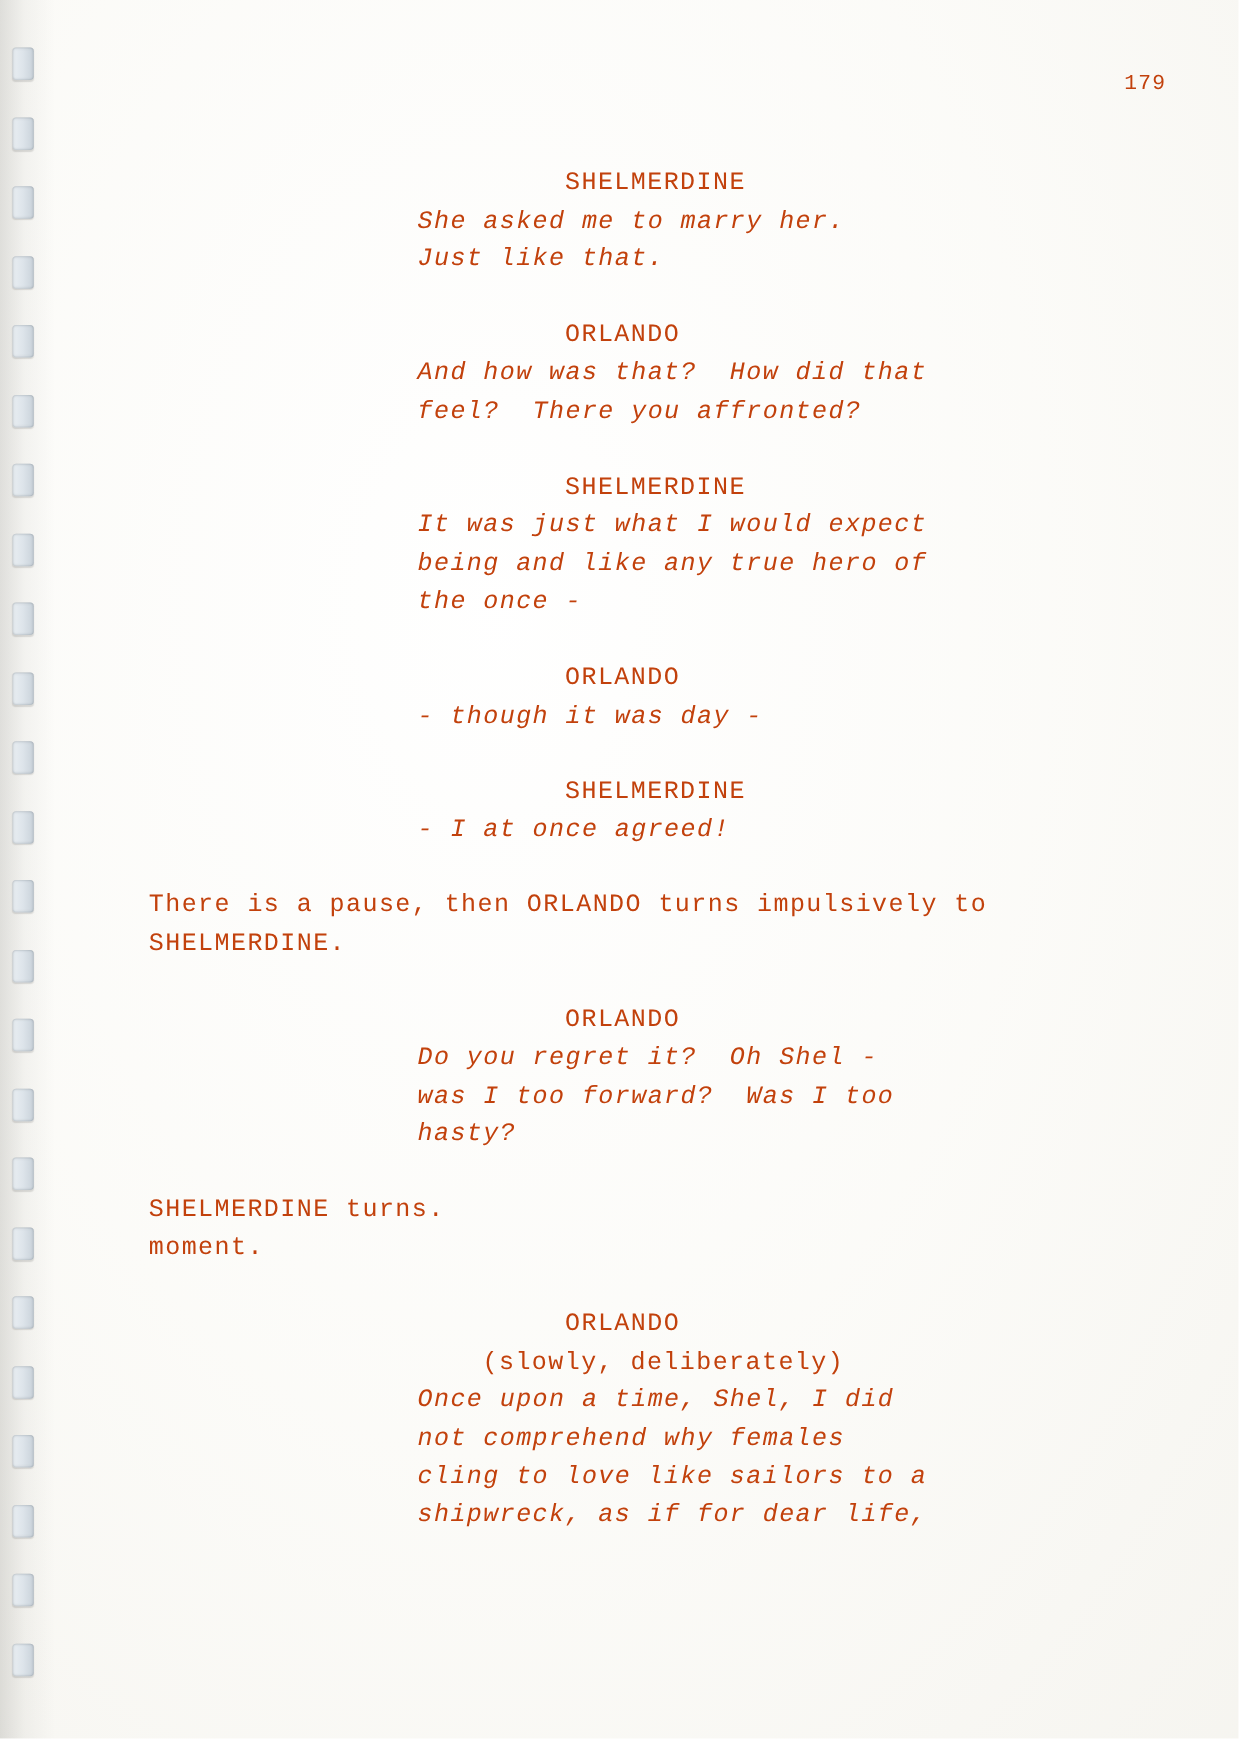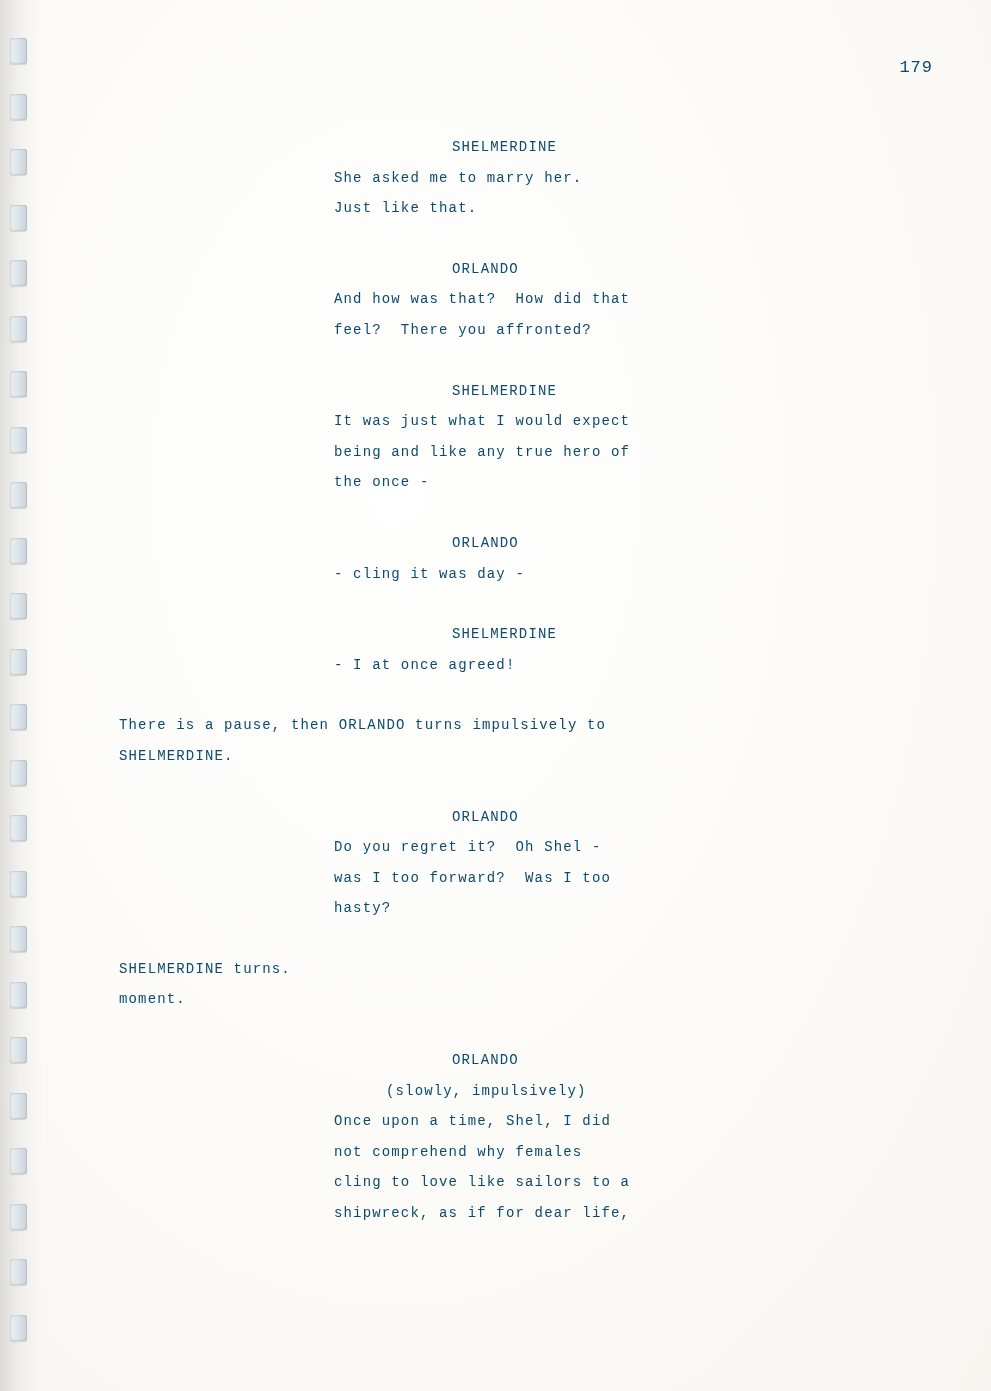--- a/index.html
+++ b/index.html
@@ -7,21 +7,21 @@
     padding: 0;
     background: #ffffff;
   }
   .page {
     position: relative;
     width: 991px;
     height: 1391px;
     background: #fdfdfb;
     overflow: hidden;
     font-family: "Liberation Mono", "DejaVu Sans Mono", monospace;
-    color: #0c4a6e;
+    color: #c2410c;
   }
   
   .paper-tint {
     position: absolute;
     inset: 0;
     background:
       radial-gradient(ellipse at 40% 35%, rgba(255,255,255,0.9) 0%, rgba(250,249,245,0.55) 55%, rgba(240,238,231,0.55) 100%);
     pointer-events: none;
   }
   .left-edge-shadow {
@@ -53,34 +53,35 @@
     right: 58px;
     top: 58px;
     font-size: 17px;
     letter-spacing: 1px;
   }
   .script {
     position: absolute;
     left: 0;
     top: 132px;
     width: 991px;
-    font-size: 14px;
+    font-size: 20px;
     line-height: 30.6px;
     letter-spacing: 1.15px;
   }
   .block { margin: 0; }
   .gap { height: 30px; }
   .cue {
     padding-left: 452px;
   }
   .paren {
     padding-left: 386px;
   }
   .dialogue {
     padding-left: 334px;
+    font-style: italic;
   }
   .action {
     padding-left: 119px;
   }
   .line { white-space: pre; }
 </style>
 </head>
 <body>
 
 <div class="page">
@@ -140,21 +141,21 @@
       <div class="block dialogue">
         <div class="line">It was just what I would expect</div>
         <div class="line">being and like any true hero of</div>
         <div class="line">the once -</div>
       </div>
       <div class="gap"></div>
       <div class="block cue">
         <div class="line">ORLANDO</div>
       </div>
       <div class="block dialogue">
-        <div class="line">- cling it was day -</div>
+        <div class="line">- though it was day -</div>
       </div>
       <div class="gap"></div>
       <div class="block cue">
         <div class="line">SHELMERDINE</div>
       </div>
       <div class="block dialogue">
         <div class="line">- I at once agreed!</div>
       </div>
       <div class="gap"></div>
       <div class="block action">
@@ -173,21 +174,21 @@
       <div class="gap"></div>
       <div class="block action">
         <div class="line">SHELMERDINE turns.</div>
         <div class="line">moment.</div>
       </div>
       <div class="gap"></div>
       <div class="block cue">
         <div class="line">ORLANDO</div>
       </div>
       <div class="block paren">
-        <div class="line">(slowly, impulsively)</div>
+        <div class="line">(slowly, deliberately)</div>
       </div>
       <div class="block dialogue">
         <div class="line">Once upon a time, Shel, I did</div>
         <div class="line">not comprehend why females</div>
         <div class="line">cling to love like sailors to a</div>
         <div class="line">shipwreck, as if for dear life,</div>
       </div>
     </div>
 
 </div>

